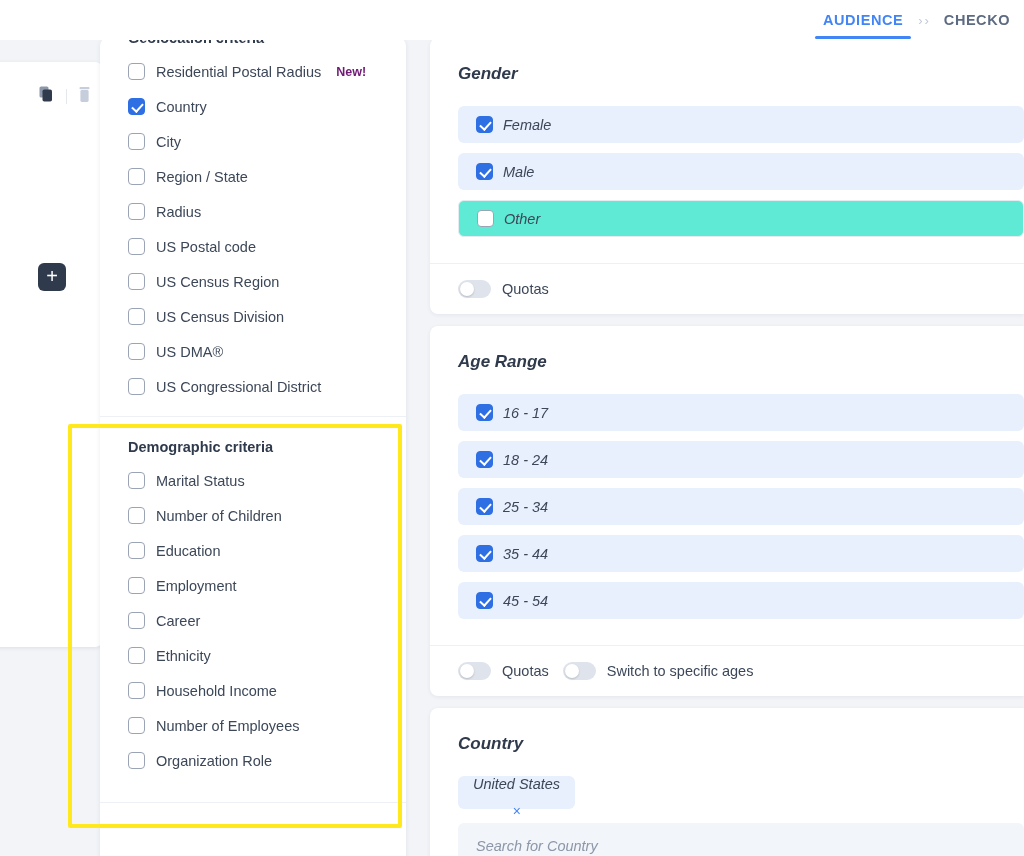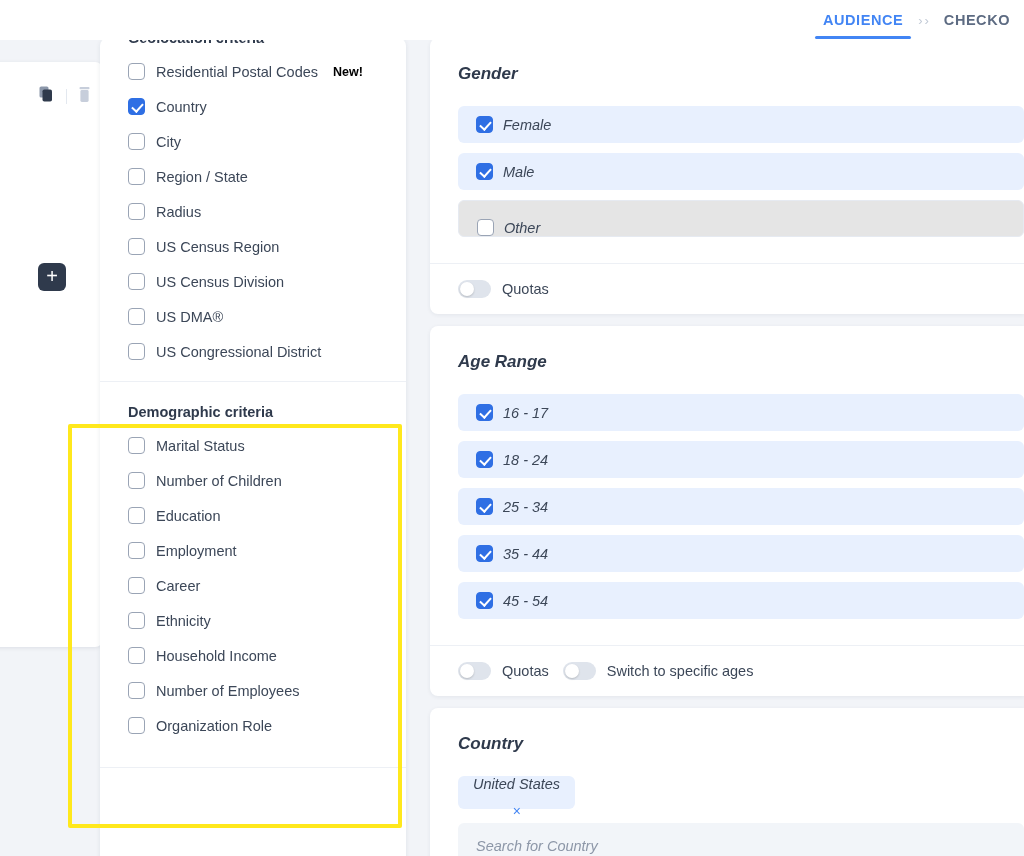--- a/index.html
+++ b/index.html
@@ -94,21 +94,21 @@
     background: #2f6fe4; border-color: #2f6fe4;
     position: relative;
   }
   .cbox.on::after {
     content: ""; position: absolute; left: 5px; top: 2px;
     width: 5px; height: 9px;
     border: solid #fff; border-width: 0 2px 2px 0;
     transform: rotate(42deg);
   }
   .crit-label { font-size: 14.5px; color: #3c4758; }
-  .badge-new { font-size: 12.5px; font-weight: 700; color: #000000; margin-left: 4px; }
+  .badge-new { font-size: 12.5px; font-weight: 700; color: #701a75; margin-left: 4px; }
 
   .panel-divider {
     height: 1px; background: #edf0f5; margin: 12px 0 0 0;
   }
   .pad-sect { padding-top: 22px; }
 
   
   .highlight {
     position: absolute; left: 68px; top: 424px;
     width: 334px; height: 404px;
@@ -134,21 +134,21 @@
   }
   .chiprow { display: flex; gap: 10px; flex-direction: column; }
   .chip {
     display: flex; align-items: center; gap: 10px;
     background: #e8f0fe;
     border-radius: 6px;
     padding: 0 18px; height: 37px;
     font-size: 14.5px; color: #3c4758;
     cursor: pointer; white-space: nowrap;
   }
-  .chip.plain { background: #e5e5e5; border: 1px solid #e6eaf1; align-items: flex-end; }
+  .chip.plain { background: #5eead4; border: 1px solid #e6eaf1; }
   .card-foot {
     border-top: 1px solid #edf0f5;
     padding: 16px 0 16px 28px;
     display: flex; align-items: flex-start; gap: 14px;
   }
   .tg { display: flex; align-items: center; gap: 11px; cursor: pointer; }
   .switch {
     width: 33px; height: 18px; border-radius: 9px;
     background: #dfe4ec; position: relative; flex: 0 0 auto;
   }
@@ -213,38 +213,42 @@
 
     <div class="lc-plus">+</div>
   </div>
 
   <div class="panel">
     <div class="panel-inner">
       <div class="grp-title">Geolocation criteria</div>
       <div class="crit-list" id="geo-list">
           <div class="crit">
             <span class="cbox"></span>
-            <span class="crit-label">Residential Postal Codes</span>
+            <span class="crit-label">Residential Postal Radius</span>
             <span class="badge-new">New!</span>
           </div>
           <div class="crit">
             <span class="cbox on"></span>
             <span class="crit-label">Country</span>
           </div>
           <div class="crit">
             <span class="cbox"></span>
             <span class="crit-label">City</span>
           </div>
           <div class="crit">
             <span class="cbox"></span>
             <span class="crit-label">Region / State</span>
           </div>
           <div class="crit">
             <span class="cbox"></span>
             <span class="crit-label">Radius</span>
+          </div>
+          <div class="crit">
+            <span class="cbox"></span>
+            <span class="crit-label">US Postal code</span>
           </div>
           <div class="crit">
             <span class="cbox"></span>
             <span class="crit-label">US Census Region</span>
           </div>
           <div class="crit">
             <span class="cbox"></span>
             <span class="crit-label">US Census Division</span>
           </div>
           <div class="crit">

